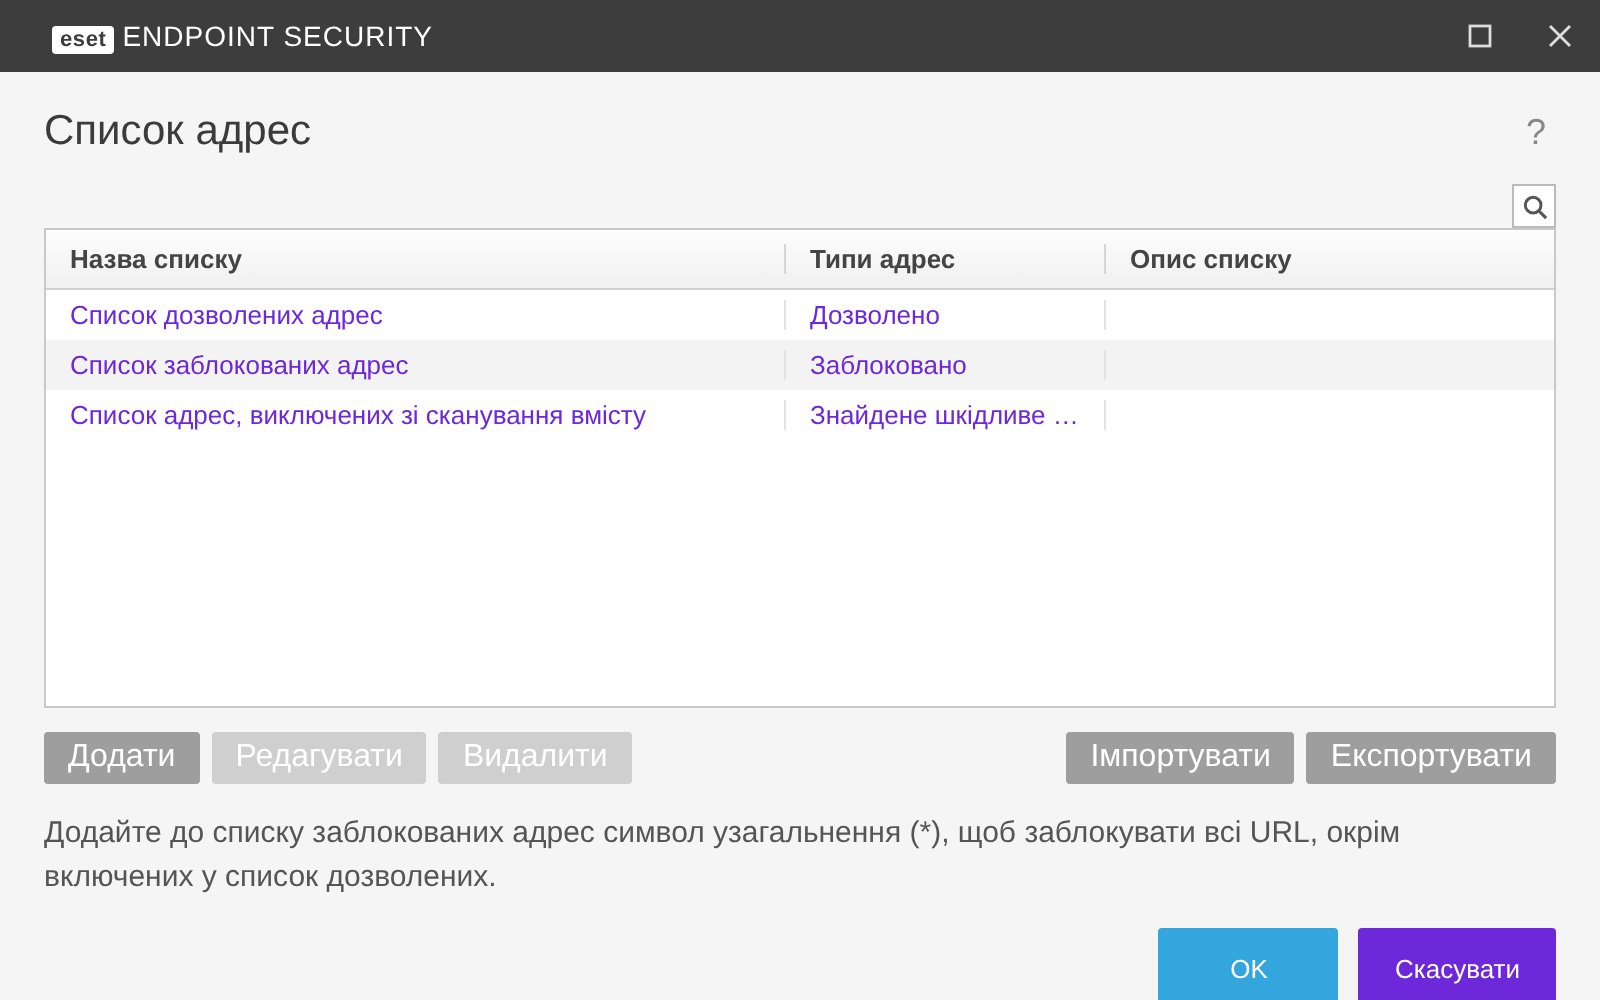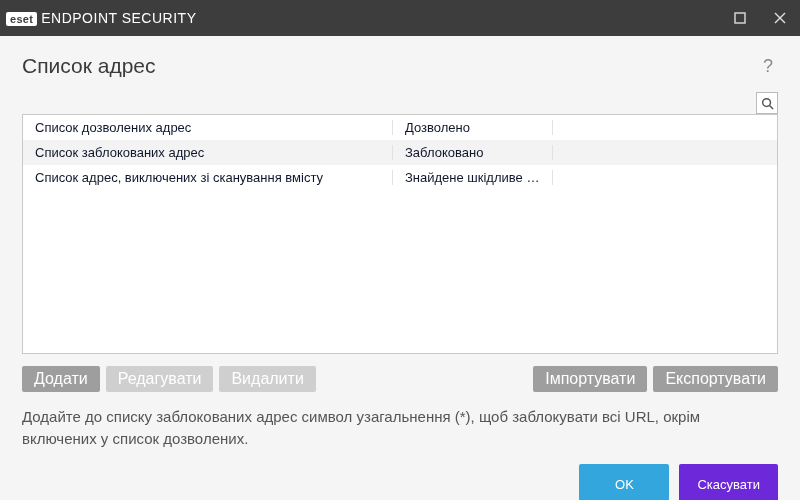--- a/index.html
+++ b/index.html
@@ -1,18 +1,18 @@
 <!DOCTYPE html>
 <html><head>
 <meta charset="utf-8">
 <style>
   * { box-sizing: border-box; margin: 0; padding: 0; }
   html, body { width: 800px; height: 500px; font-family: "Segoe UI", Arial, sans-serif; font-size: 13px; color: #333; background: #fff; overflow: hidden; }
   .window { width: 800px; height: 500px; display: flex; flex-direction: column; background: #f5f5f5; }
-  .titlebar { height: 36px; background: #3d3d3d; color: #fff; display: flex; align-items: center; padding: 0 0 0 6px; }
+  .titlebar { height: 36px; background: #3d3d3d; color: #fff; display: flex; align-items: center; padding: 0 0 0 26px; }
   .brand { font-size: 13px; letter-spacing: 0.3px; display: flex; align-items: baseline; gap: 4px; }
   .brand-eset { font-weight: bold; background: #fff; color: #3d3d3d; padding: 1px 4px; border-radius: 2px; font-size: 11px; }
   .brand-prod { font-weight: 300; font-size: 14px; letter-spacing: 0.5px; }
   .title-spacer { flex: 1; }
   .title-btn { width: 40px; height: 36px; display: flex; align-items: center; justify-content: center; color: #ddd; }
   .title-btn svg { width: 12px; height: 12px; stroke: #ddd; stroke-width: 1.4; fill: none; }
   .content { flex: 1; display: flex; flex-direction: column; padding: 18px 22px 14px 22px; position: relative; }
   .heading-row { display: flex; align-items: center; margin-bottom: 14px; gap: 16px; }
   .heading { font-size: 21px; color: #3b3b3b; font-weight: 400; flex: 1; }
   .help { width: 20px; height: 20px; color: #888; font-size: 18px; text-align: center; }
@@ -20,21 +20,21 @@
   .search-btn { width: 22px; height: 22px; border: 1px solid #bbb; background: #fff; display: flex; align-items: center; justify-content: center; }
   .search-btn svg { width: 13px; height: 13px; stroke: #555; stroke-width: 1.6; fill: none; }
   .table { border: 1px solid #c9c9c9; background: #fff; height: 240px; display: flex; flex-direction: column; }
   .thead { display: flex; background: linear-gradient(#fdfdfd,#f0f0f0); border-bottom: 1px solid #d0d0d0; height: 30px; align-items: center; font-weight: 600; color: #444; }
   .th, .td { padding: 0 12px; overflow: hidden; text-overflow: ellipsis; white-space: nowrap; }
   .col-name { flex: 0 0 370px; border-right: 1px solid #e2e2e2; }
   .col-type { flex: 0 0 160px; border-right: 1px solid #e2e2e2; }
   .col-desc { flex: 1; }
   .thead .th { border-right-color: #d5d5d5; }
   .tbody { flex: 1; overflow: auto; }
-  .tr { display: flex; height: 25px; align-items: center; color: #0f172a; }
+  .tr { display: flex; height: 25px; align-items: center; color: #6d28d9; }
   .tr:nth-child(even) { background: #f3f3f3; }
   .toolbar { display: flex; gap: 6px; margin-top: 12px; align-items: center; }
   .toolbar-spacer { flex: 1; }
   .btn { height: 26px; padding: 0 12px; border: none; border-radius: 2px; font-size: 16px; color: #fff; background: #9e9e9e; cursor: pointer; display: inline-flex; align-items: center; }
   .btn.light { background: #cfcfcf; color: #fff; }
   .hint { margin-top: 14px; color: #555; line-height: 1.45; font-size: 15px; }
   .footer { display: flex; justify-content: flex-end; gap: 10px; padding: 0 22px 18px 22px; }
   .fbtn { height: 42px; min-width: 90px; padding: 0 18px; border-radius: 2px; border: none; font-size: 13px; cursor: pointer; }
   .fbtn.primary { background: #33a7dd; color: #fff; }
   .fbtn.secondary { background: #6d28d9; color: #fff; }
@@ -73,20 +73,25 @@
     <div class="search-row">
       <div class="search-btn">
         <svg viewBox="0 0 14 14">
             <circle cx="6" cy="6" r="4.2"></circle>
             <line x1="9.2" y1="9.2" x2="13" y2="13"></line>
           </svg>
       </div>
     </div>
 
     <div class="table">
+      <div class="thead">
+        <div class="th col-name">Назва списку</div>
+        <div class="th col-type">Типи адрес</div>
+        <div class="th col-desc">Опис списку</div>
+      </div>
       <div class="tbody">
         <div class="tr">
           <div class="td col-name">Список дозволених адрес</div>
           <div class="td col-type">Дозволено</div>
           <div class="td col-desc"></div>
         </div>
         <div class="tr">
           <div class="td col-name">Список заблокованих адрес</div>
           <div class="td col-type">Заблоковано</div>
           <div class="td col-desc"></div>

